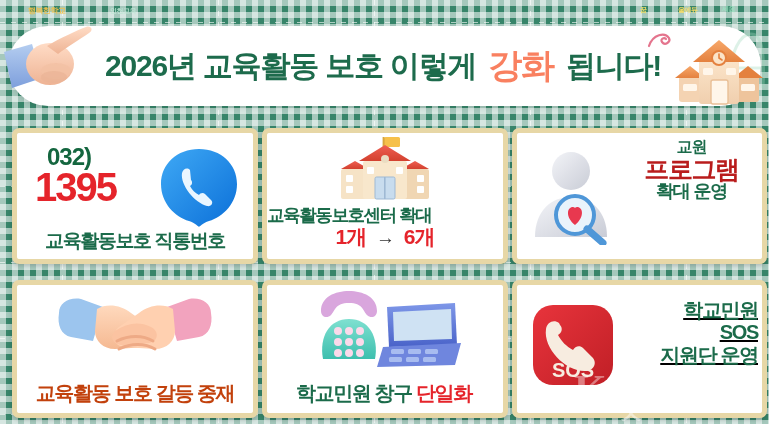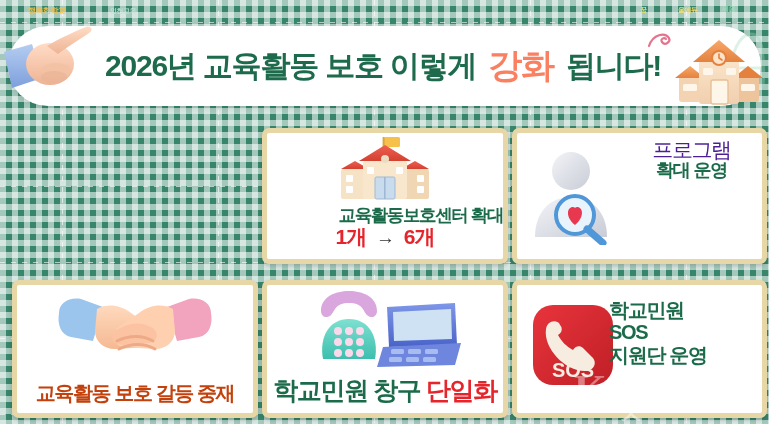--- a/index.html
+++ b/index.html
@@ -92,51 +92,51 @@
     color:#14663f;letter-spacing:-1px;}
   .c1-num1395{position:absolute;left:18px;top:32px;font-size:40px;font-weight:bold;
     color:#e5242b;letter-spacing:-2px;}
   .c1-phone{position:absolute;right:12px;top:12px;width:84px;height:84px;}
   .c1-label{position:absolute;left:0;right:0;bottom:5px;text-align:center;
     font-size:19px;font-weight:bold;color:#1b6b4a;letter-spacing:-1.4px;}
 
   
   .c2-wrap{position:relative;width:100%;height:100%;}
   .c2-ico{position:absolute;left:50%;transform:translateX(-50%);top:2px;width:96px;height:72px;}
-  .c2-l1{position:absolute;left:0;right:0;top:70px;text-align:right;
-    font-size:17.5px;font-weight:bold;color:#1b6b4a;letter-spacing:-1.4px;margin-left:20px;}
+  .c2-l1{position:absolute;left:0;right:0;top:70px;text-align:left;
+    font-size:17.5px;font-weight:bold;color:#1b6b4a;letter-spacing:-1.4px;}
   .c2-l2{position:absolute;left:0;right:0;top:90px;text-align:center;
     font-size:21px;font-weight:bold;color:#e5242b;letter-spacing:-1px;}
   .c2-l2 .arrow{color:#333;font-size:19px;padding:0 5px;}
 
   
   .c3-wrap{position:relative;width:100%;height:100%;display:flex;align-items:center;}
   .c3-ico{position:absolute;left:6px;top:12px;width:100px;height:100px;}
   .c3-txt{position:absolute;left:108px;right:4px;top:6px;text-align:center;line-height:1.04;}
   .c3-txt .r1{font-size:16px;font-weight:bold;color:#1b6b4a;letter-spacing:-1px;}
   .c3-txt .r2{font-size:21px;font-weight:bold;color:#e5242b;letter-spacing:-1.4px;}
-  .c3-txt .r3{font-size:21px;font-weight:normal;color:#4c1d95;letter-spacing:-1.4px;}
+  .c3-txt .r3{font-size:25px;font-weight:bold;color:#b91c1c;letter-spacing:-1.4px;}
   .c3-txt .r4{font-size:18px;font-weight:bold;color:#1b6b4a;letter-spacing:-1.2px;}
 
   
   .c4-wrap{position:relative;width:100%;height:100%;}
   .c4-ico{position:absolute;left:50%;transform:translateX(-50%);top:6px;width:160px;height:82px;}
   .c4-label{position:absolute;left:0;right:0;bottom:6px;text-align:center;
     font-size:20px;font-weight:bold;color:#c2410c;letter-spacing:-1.4px;}
 
   
   .c5-wrap{position:relative;width:100%;height:100%;}
   .c5-ico{position:absolute;left:50%;transform:translateX(-50%);top:4px;width:160px;height:84px;}
-  .c5-label{position:absolute;left:0;right:0;bottom:6px;text-align:center;
-    font-size:25px;font-weight:bold;letter-spacing:-1.4px;color:#1b6b4a;}
+  .c5-label{position:absolute;left:0;right:0;bottom:6px;text-align:left;
+    font-size:20px;font-weight:bold;letter-spacing:-1.4px;color:#1b6b4a;padding-left:29px;}
 
   
   .c6-wrap{position:relative;width:100%;height:100%;}
   .c6-ico{position:absolute;left:14px;top:18px;width:84px;height:84px;}
-  .c6-txt{position:absolute;left:92px;right:4px;top:14px;text-align:left;line-height:1.12;}
+  .c6-txt{position:absolute;left:120px;right:4px;top:14px;text-align:right;line-height:1.12;text-decoration:underline;}
   .c6-txt .r{font-size:20px;font-weight:bold;color:#1b6b4a;letter-spacing:-1.3px;}
 
   
   .watermark{position:absolute;left:568px;top:364px;width:200px;height:58px;
     pointer-events:none;opacity:.55;}
   .wm-k{position:absolute;left:6px;top:2px;font-size:42px;font-weight:bold;color:#ffffff;
     opacity:.75;font-family:"Liberation Serif",serif;}
   .wm-main{position:absolute;left:52px;top:10px;font-size:22px;font-weight:bold;
     color:#ffffff;letter-spacing:-.5px;opacity:.85;}
   .wm-sub{position:absolute;left:92px;top:36px;font-size:9px;color:#ffffff;
@@ -222,20 +222,39 @@
     <path d="M46 30 L46 34 L49 36" stroke="#e4813f" stroke-width="1.6" fill="none" stroke-linecap="round"></path>
     <rect x="38" y="56" width="17" height="24" rx="2" fill="#fff6ea" stroke="#e9bf96" stroke-width="1.4"></rect>
     <rect x="10" y="60" width="14" height="7" rx="1.5" fill="#fff6ea"></rect>
     <rect x="68" y="60" width="14" height="7" rx="1.5" fill="#fff6ea"></rect>
     <rect x="30" y="44" width="10" height="7" rx="1.5" fill="#fff6ea"></rect>
     <rect x="53" y="44" width="10" height="7" rx="1.5" fill="#fff6ea"></rect>
   </svg>
 
   <div class="cards">
 
+    <div class="card c1">
+      <div class="card-inner">
+        <div class="c1-wrap">
+          <div class="c1-num032">032)</div>
+          <div class="c1-num1395">1395</div>
+          <svg class="c1-phone" viewBox="0 0 84 84">
+            <defs>
+              <linearGradient id="bub" x1="0" y1="0" x2="1" y2="1">
+                <stop offset="0" stop-color="#3fa9f5"></stop>
+                  <stop offset="1" stop-color="#0b6fd8"></stop>
+              </linearGradient>
+            </defs>
+            <path d="M42 4 C64 4 80 19 80 39 C80 58 66 72 52 76 C46 78 42 82 42 82 C42 82 38 78 32 76 C18 72 4 58 4 39 C4 19 20 4 42 4 Z" fill="url(#bub)"></path>
+            <path d="M33 25 C30 22 26 24 25 28 C23 40 38 58 50 61 C54 62 57 58 54 55 L48 49 C46 47 43 48 42 50 C38 48 35 45 33 41 C35 40 36 37 34 35 Z" fill="#eaf6ff"></path>
+          </svg>
+          <div class="c1-label kor">교육활동보호 직통번호</div>
+        </div>
+      </div>
+    </div>
 
     <div class="card c2">
       <div class="card-inner">
         <div class="c2-wrap">
           <svg class="c2-ico" viewBox="0 0 96 72">
             <defs>
               <linearGradient id="r2" x1="0" y1="0" x2="0" y2="1">
                 <stop offset="0" stop-color="#ef5f52"></stop>
                   <stop offset="1" stop-color="#d3412f"></stop>
               </linearGradient>
@@ -278,20 +297,21 @@
                   <stop offset="1" stop-color="#c9ccd6"></stop>
               </linearGradient>
             </defs>
             <circle cx="48" cy="26" r="19" fill="url(#pg)"></circle>
             <path d="M12 92 C12 66 28 52 48 52 C68 52 84 66 84 92 Z" fill="url(#pg)"></path>
             <circle cx="52" cy="70" r="19" fill="#e9f3fb" stroke="#4f97d8" stroke-width="4"></circle>
             <path d="M64 84 L80 98" stroke="#4f97d8" stroke-width="7" stroke-linecap="round"></path>
             <path d="M52 80 C42 72 44 62 50 62 C53 62 52 65 52 65 C52 65 51 62 54 62 C60 62 62 72 52 80 Z" fill="#e8384f"></path>
           </svg>
           <div class="c3-txt">
+            <div class="r1 kor">교원</div>
             <div class="r3 kor">프로그램</div>
             <div class="r4 kor">확대 운영</div>
           </div>
         </div>
       </div>
     </div>
 
     <div class="card c4">
       <div class="card-inner">
         <div class="c4-wrap">

